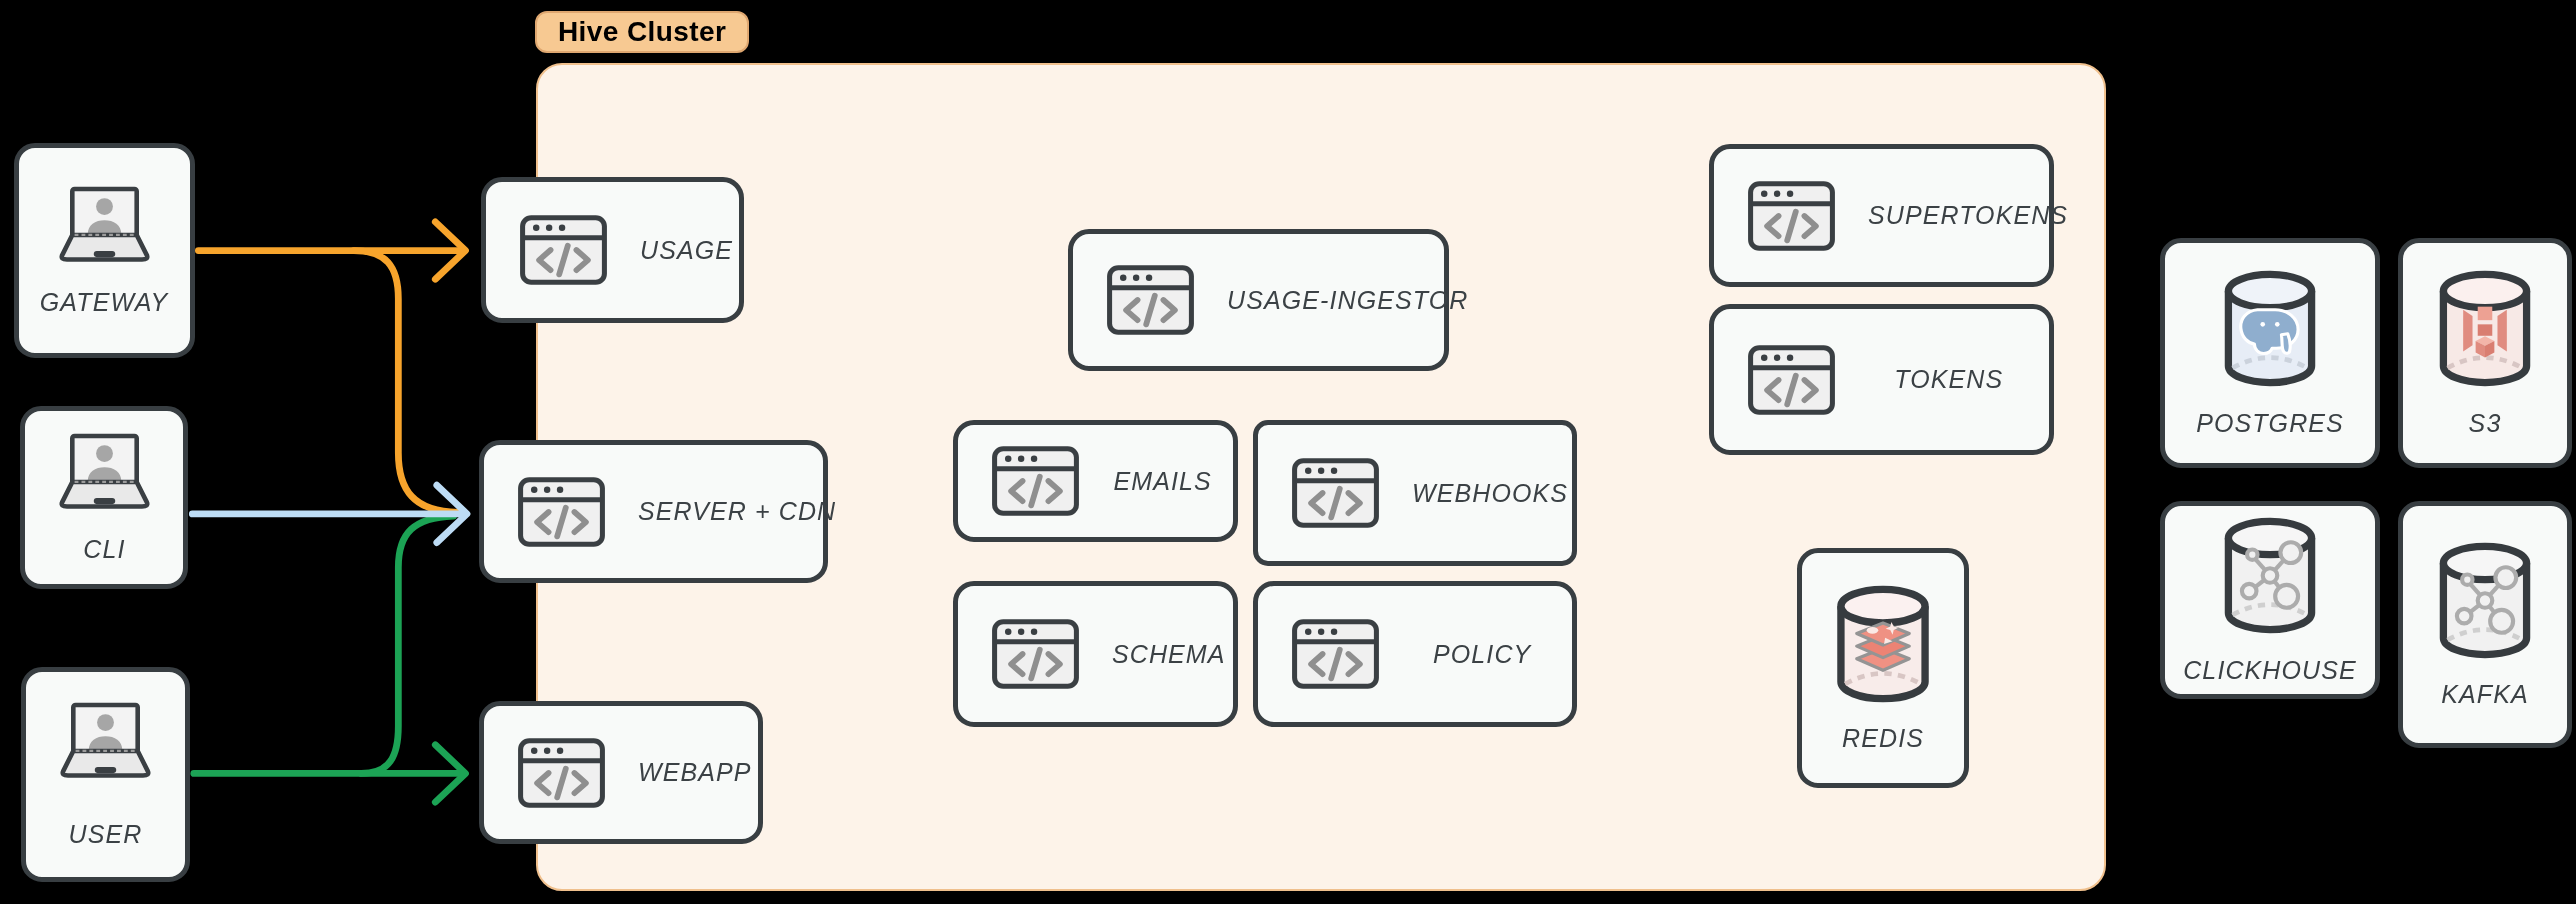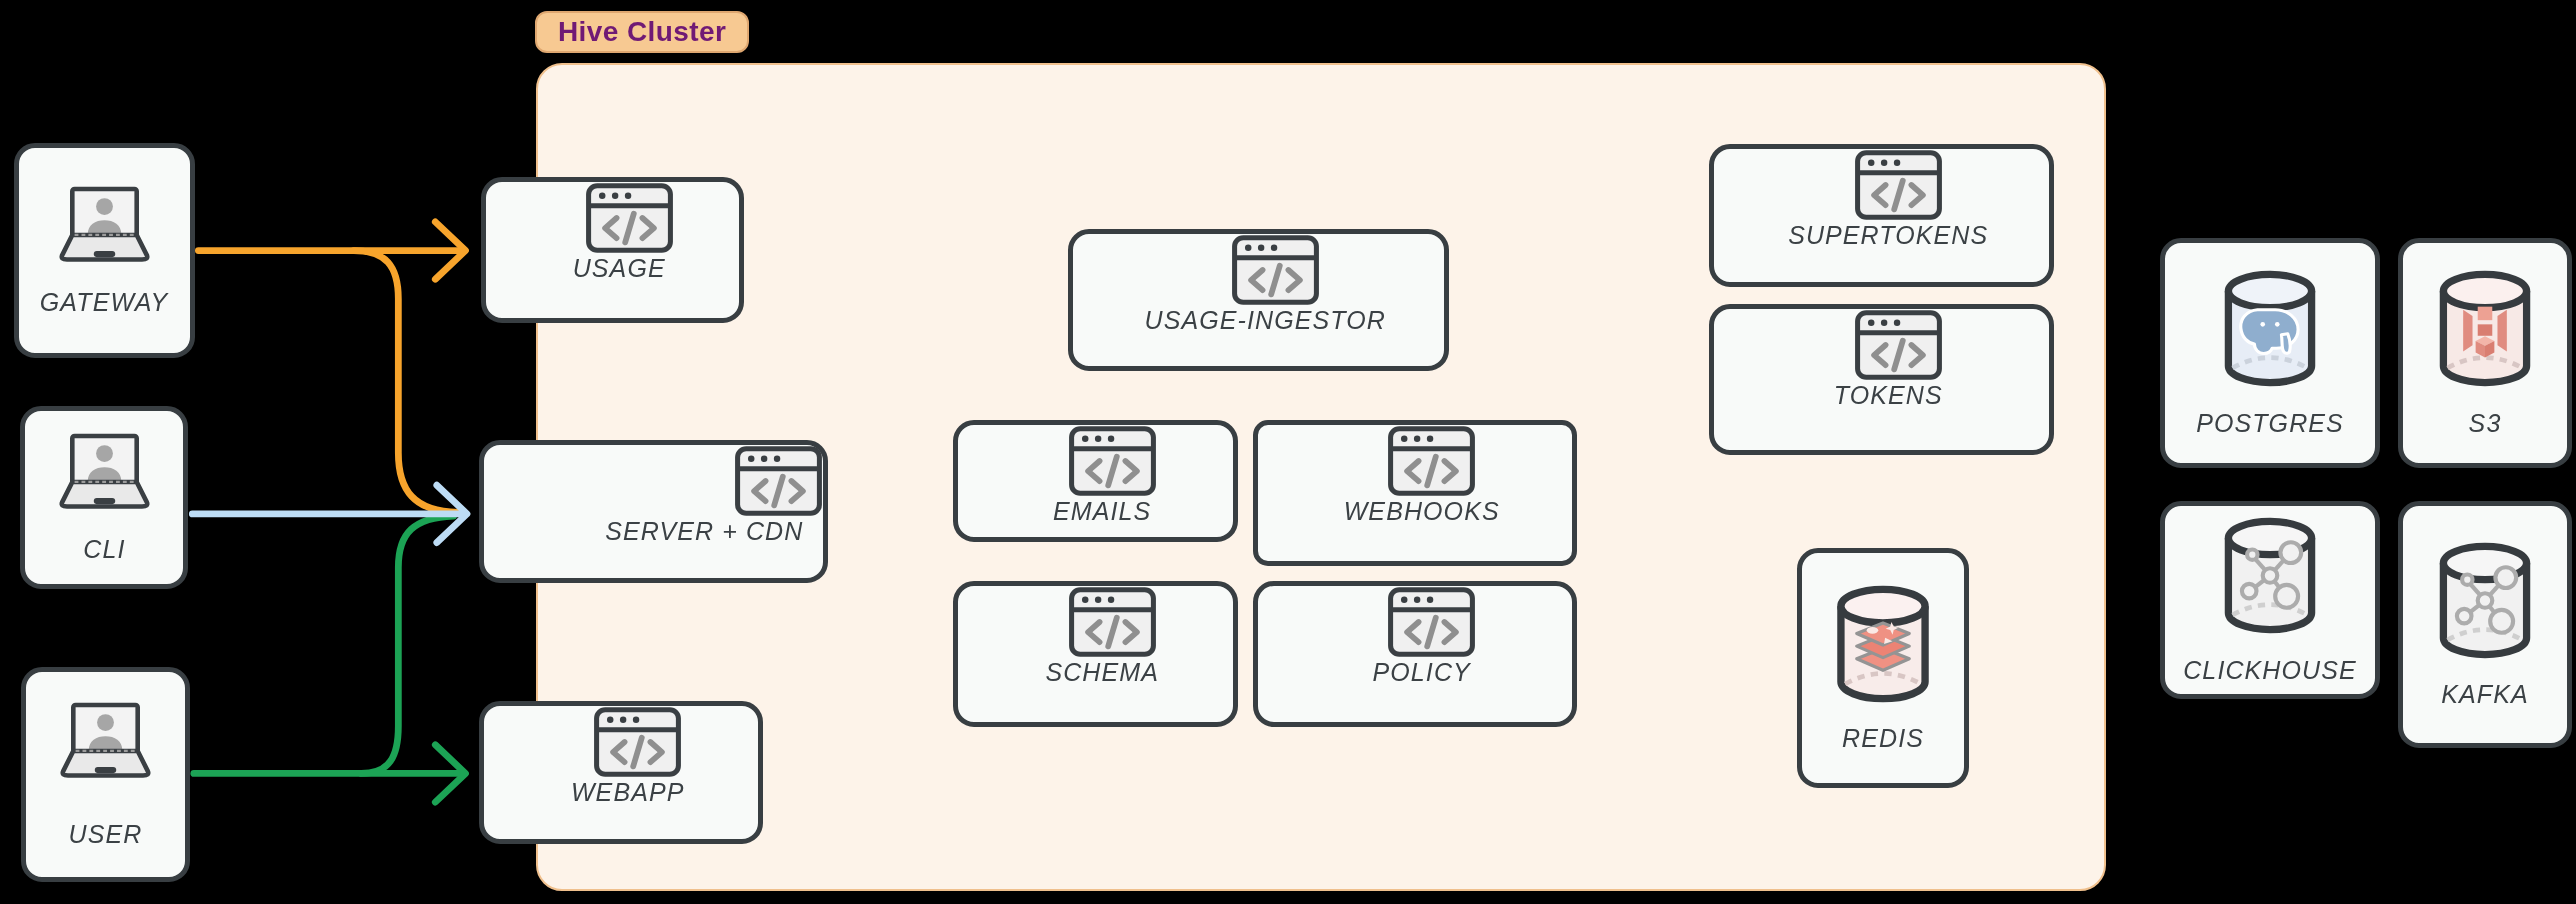--- a/index.html
+++ b/index.html
@@ -15,53 +15,53 @@
   #cluster-box {
     position: absolute; left: 536px; top: 63px; width: 1570px; height: 828px;
     background: #FDF3E9; border: 2.3px solid #F0C08D; border-radius: 26px;
     box-sizing: border-box;
   }
   #cluster-pill {
     position: absolute; left: 535px; top: 10.6px; height: 42px;
     display: flex; align-items: center; padding: 0 21px;
     background: #F7C992; border: 2.3px solid #DFA770; border-radius: 12px;
     box-sizing: border-box;
-    font-size: 28px; font-weight: 700; color: #701a75; letter-spacing: 0.4px;
+    font-size: 28px; font-weight: 700; color: #000000; letter-spacing: 0.4px;
     z-index: 5;
   }
 
   
   .node {
     position: absolute; box-sizing: border-box;
     background: #F8FAF9; border: 5.3px solid #383E42; border-radius: 21px;
     display: flex; align-items: center; z-index: 4;
   }
   .node-label {
     font-style: italic; font-weight: 500; font-size: 25px;
     color: #3B4145; letter-spacing: 1.1px; white-space: nowrap;
   }
 
   
-  .service { flex-direction: column; padding-left: 33px; }
+  .service { flex-direction: row; padding-left: 33px; gap: 32px; }
   .service .node-label { flex: 1; text-align: center; padding-right: 19.6px; }
 
   
   .vert { flex-direction: column; justify-content: center; }
   .vert .node-label { margin-top: 19.6px; }
 
   .icon svg { display: block; }
 
   
   #node-gateway { left: 13.6px;  top: 143px; width: 181px; height: 215px; }
   #node-cli     { left: 20.4px;  top: 406px; width: 168px; height: 183px; }
   #node-user    { left: 21px;  top: 667px; width: 169px; height: 215px; gap: 16px; }
 
   
   #node-usage      { left: 481px; top: 177px; width: 263px; height: 146px; }
-  #node-server-cdn { left: 479px; top: 440px; width: 349px; height: 143px; align-items: flex-end; }
+  #node-server-cdn { left: 479px; top: 440px; width: 349px; height: 143px; }
   #node-webapp     { left: 479px; top: 701px; width: 284px; height: 143px; }
 
   
   #node-usage-ingestor { left: 1068px; top: 229px; width: 381px; height: 142px; }
   #node-emails       { left: 953px; top: 420px; width: 285px; height: 122px; }
   #node-webhooks     { left: 1253px; top: 420px; width: 324px; height: 146px; border-radius: 15px; }
   #node-schema       { left: 953px; top: 581px; width: 285px; height: 146px; }
   #node-policy       { left: 1253px; top: 581px; width: 324px; height: 146px; }
   #node-supertokens  { left: 1709px; top: 144px; width: 345px; height: 143px; }
   #node-tokens       { left: 1709px; top: 304px; width: 345px; height: 151px; }

